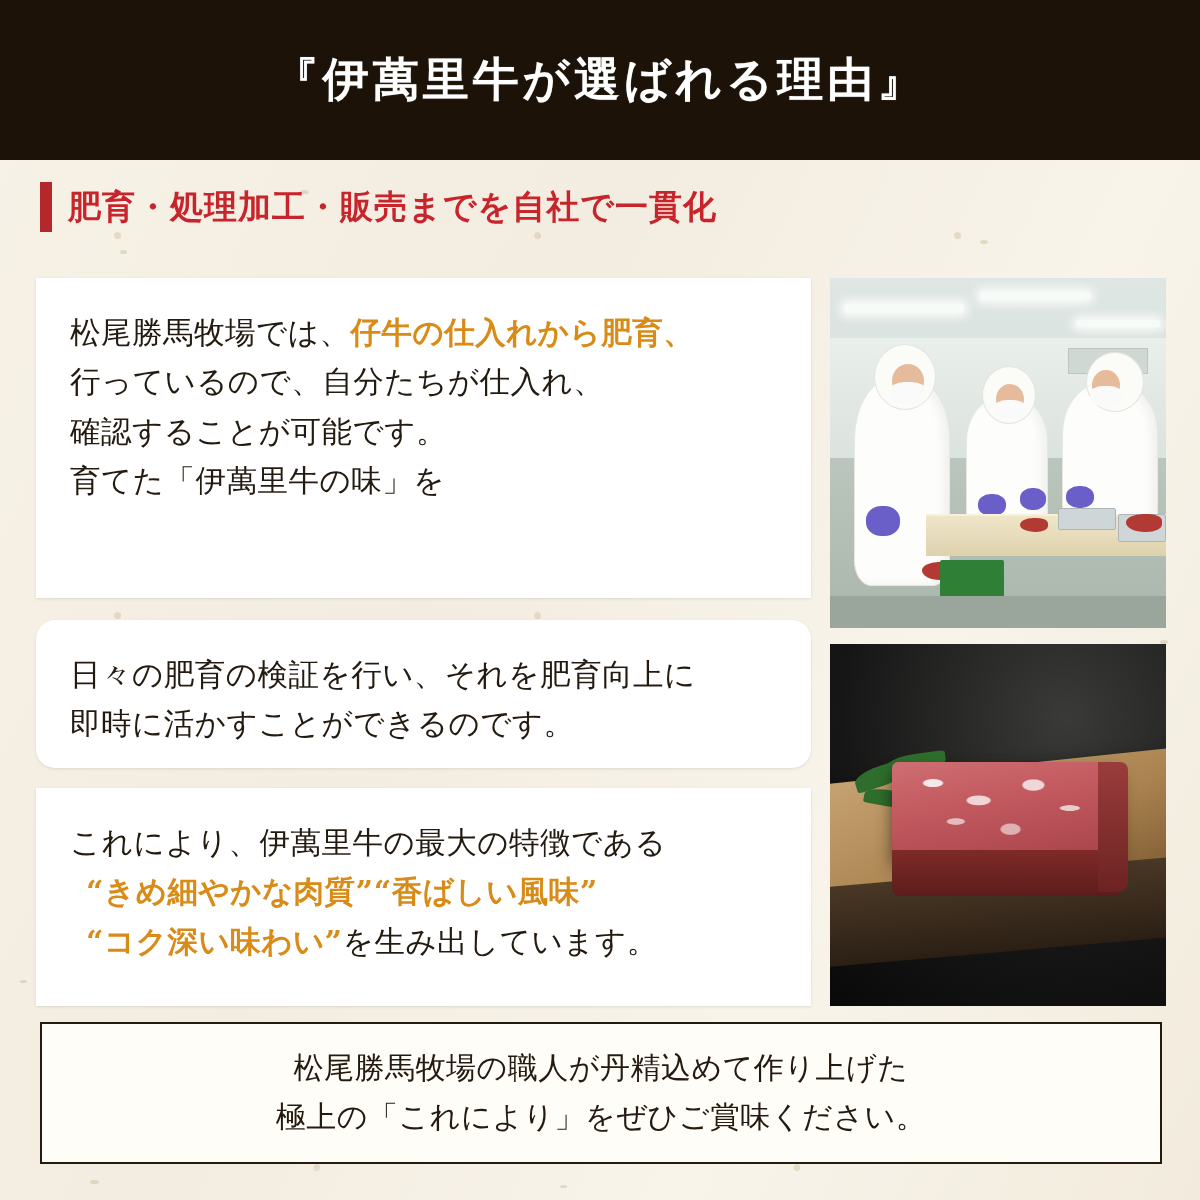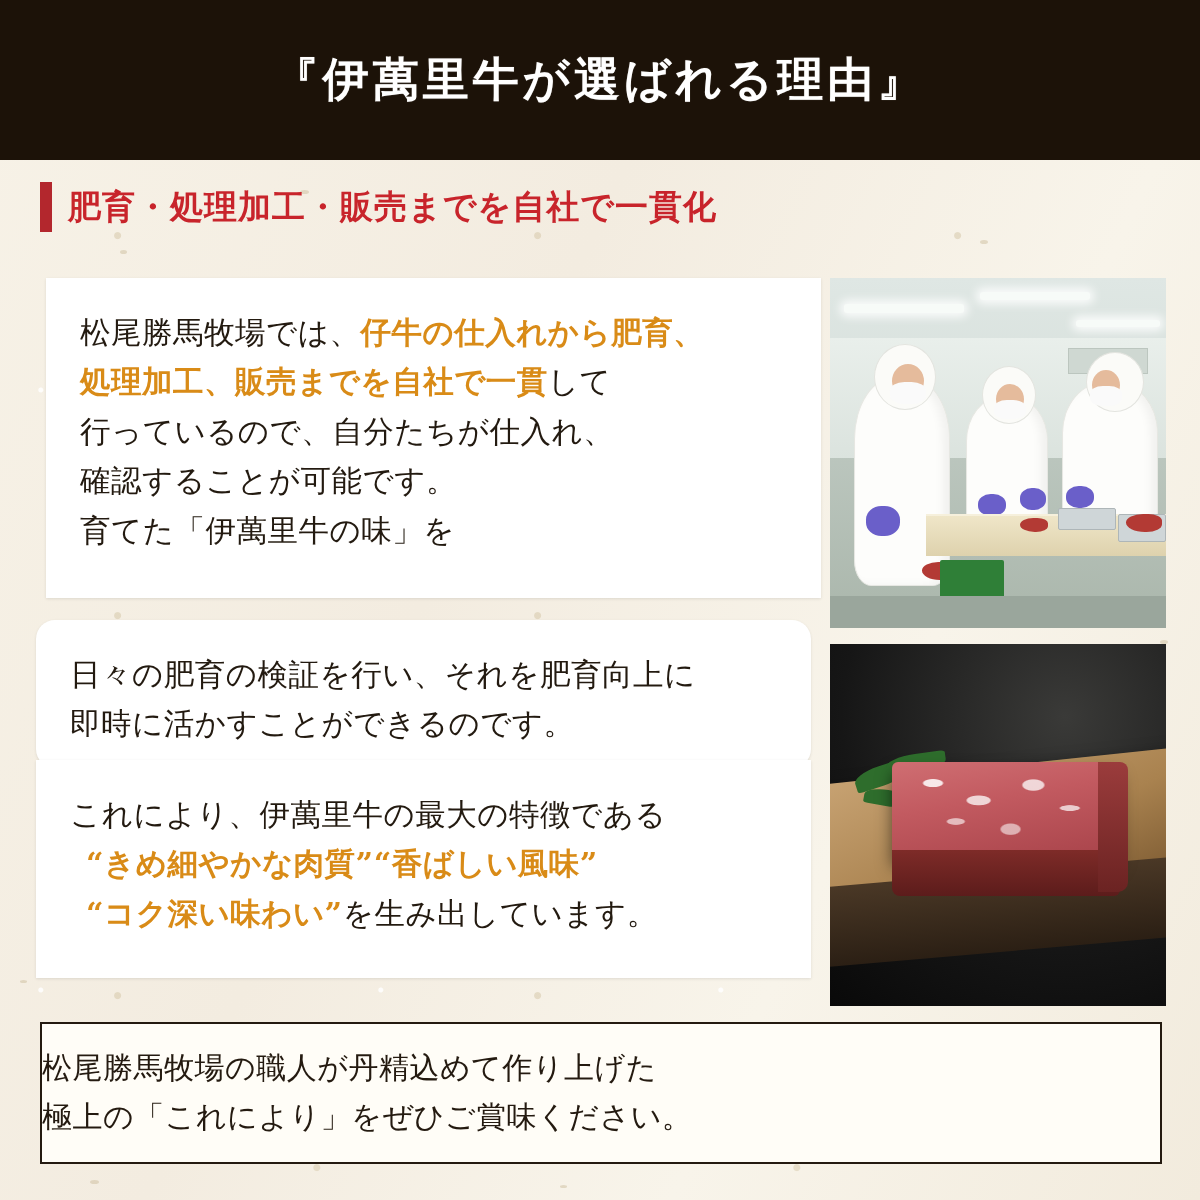--- a/index.html
+++ b/index.html
@@ -76,23 +76,23 @@
   }
   .ptxt {
     font-size: 30.5px;
     line-height: 1.62;
     color: #231a10;
     letter-spacing: 0.5px;
     white-space: nowrap;
   }
   .accent { color: #d98b17; font-weight: 700; }
 
-  #card1 { left: 36px; top: 278px; width: 775px; height: 320px; margin-left: 10px; }
+  #card1 { left: 36px; top: 278px; width: 775px; height: 320px; }
   #card2 { left: 36px; top: 620px; width: 775px; height: 148px; border-radius: 19px; }
-  #card3 { left: 36px; top: 760px; width: 775px; height: 218px; }
+  #card3 { left: 36px; top: 788px; width: 775px; height: 218px; }
 
   
   .photo {
     position: absolute;
     overflow: hidden;
     background: #ddd;
   }
   #photo1 { left: 830px; top: 278px; width: 336px; height: 350px; }
   #photo2 { left: 830px; top: 644px; width: 336px; height: 362px; }
 
@@ -201,21 +201,21 @@
   
   #footer-card {
     position: absolute; left: 40px; top: 1022px;
     width: 1122px; height: 142px;
     background: #fffdf7;
     border: 2px solid #241a10;
   }
   #footer-card .inner {
     width: 100%; height: 100%;
     display: flex; flex-direction: column;
-    align-items: flex-start; justify-content: center;
+    align-items: center; justify-content: center;
     gap: 8px;
   }
   .ftxt {
     font-size: 30px;
     color: #241a10;
     letter-spacing: 0.5px;
     white-space: nowrap;
   }
 </style>
 </head>
@@ -239,23 +239,20 @@
 <div class="section-heading">
   <div class="heading-bar"></div>
   <div class="heading-text">肥育・処理加工・販売までを自社で一貫化</div>
 </div>
 
 <div class="card" id="card1">
   <div class="card-inner">
     <div class="ptxt">
       <span>松尾勝馬牧場では、</span><span class="accent">仔牛の仕入れから肥育、</span>
     </div>
-    <div class="ptxt">
-      <span class="accent">処理加工、販売までを自社で一貫</span><span>して</span>
-    </div>
     <div class="ptxt">行っているので、自分たちが仕入れ、</div>
     <div class="ptxt">確認することが可能です。</div>
     <div class="ptxt">育てた「伊萬里牛の味」を</div>
   </div>
 </div>
 
 <div class="card" id="card2">
   <div class="card-inner">
     <div class="ptxt">日々の肥育の検証を行い、それを肥育向上に</div>
     <div class="ptxt">即時に活かすことができるのです。</div>

